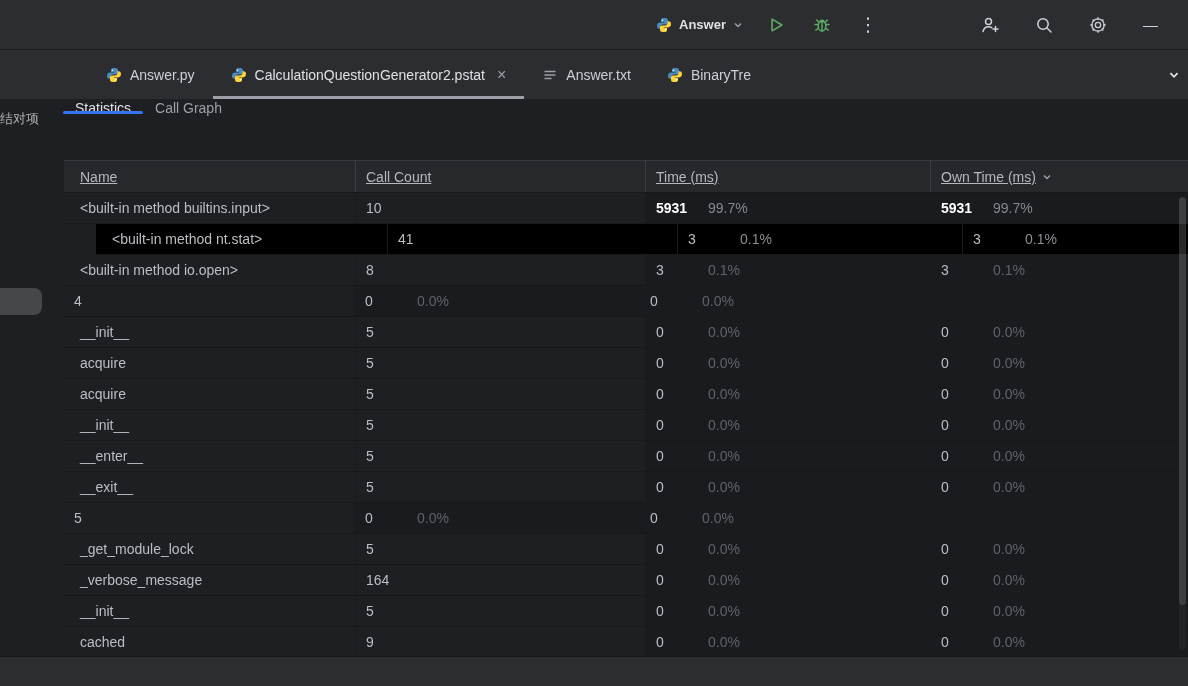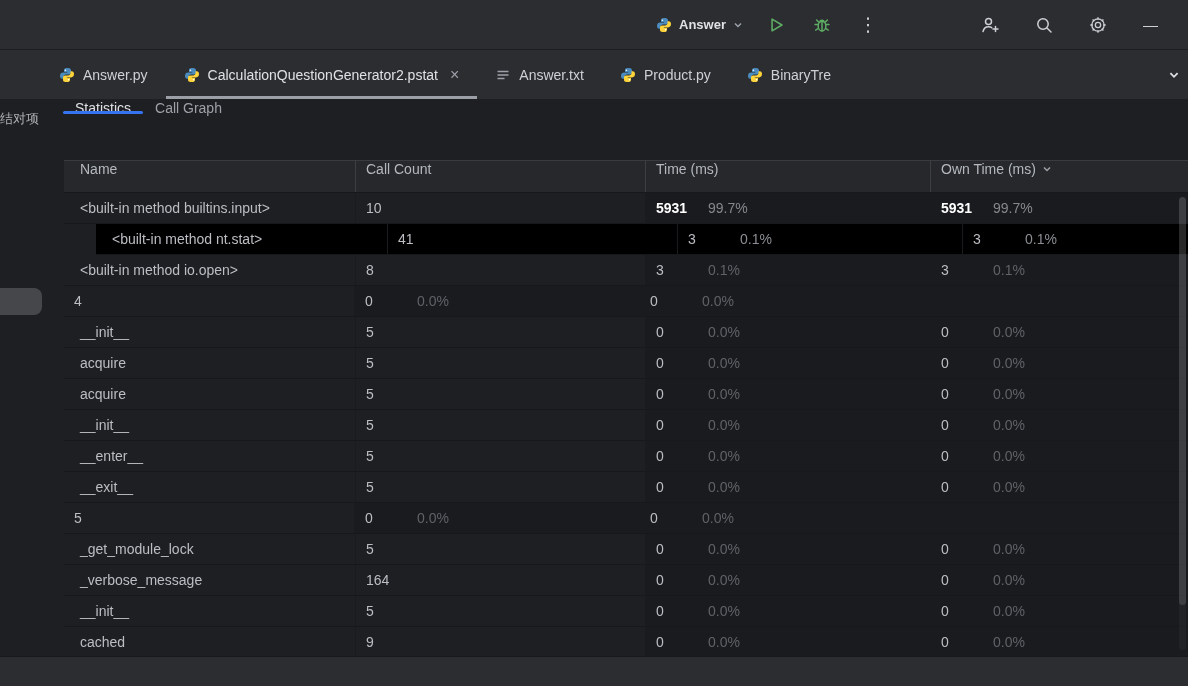--- a/index.html
+++ b/index.html
@@ -22,21 +22,21 @@
   .run-config { display:flex; align-items:center; gap:7px; cursor:default; }
   .run-config .lbl { color:#dfe1e5; font-size:13px; font-weight:600; }
   .tb-icon { display:flex; align-items:center; justify-content:center; width:26px; height:26px; border-radius:4px; }
   .kebab { color:#ced0d6; font-size:19px; line-height:1; }
   .toolbar-icons { display:flex; align-items:center; gap:28px; margin-left:96px; }
   .minimize { margin-left:32px; color:#ced0d6; font-size:15px; }
 
   
   .tabbar {
     flex:0 0 50px; height:50px; background:#2b2d30; border-bottom:1px solid #1e1f22;
-    display:flex; align-items:stretch; padding-left:41px; position:relative; overflow:hidden;
+    display:flex; align-items:stretch; padding-left:88px; position:relative; overflow:hidden;
   }
   .etab {
     display:flex; align-items:center; gap:8px; padding:0 18px;
     font-size:14px; color:#ced0d6; white-space:nowrap; position:relative; cursor:default;
   }
   .etab.active { color:#dfe1e5; }
   .etab.active::after {
     content:''; position:absolute; left:0; right:0; bottom:0; height:3px; background:#9ca0a6;
   }
   .tab-icon { display:flex; align-items:center; }
@@ -68,22 +68,23 @@
     border-radius:2px; background:#3574f0;
   }
 
   
   .tablewrap {
     flex:1; margin:8px 0 0 7px; position:relative; overflow:hidden;
     border-top:1px solid #393b40;
   }
   .thead { display:flex; height:32px; background:#26282b; border-bottom:1px solid #17181a; }
   .th {
-    display:flex; align-items:flex-start; padding:0 10px; font-size:14px; color:#b4b8bf;
+    display:flex; align-items:center; padding:0 10px; font-size:14px; color:#b4b8bf;
     gap:6px;
+    text-decoration:underline;
   }
   .th + .th, .td + .td { border-left:1px solid #1a1b1e; }
   .th + .th { border-left:1px solid #3c3e43; }
   .col-name  { flex:0 0 291px; width:291px; }
   .col-calls { flex:0 0 290px; width:290px; }
   .col-time  { flex:0 0 285px; width:285px; }
   .col-own   { flex:1; min-width:0; }
   .th.col-name { padding-left:16px; }
 
   .tbody { position:relative; }
@@ -209,31 +210,20 @@
       </div>
       <div class="etab">
         <span class="tab-icon">
           <svg width="16" height="16" viewBox="0 0 16 16">
             <path fill="#4B8BBE" d="M7.8 1C6 1 5 1.9 5 3.3V5h3.2v.6H3.9C2.3 5.6 1 6.8 1 8.9c0 1.6.8 2.8 2.2 2.8h1.3V9.9C4.5 8.5 5.7 7.4 7 7.4h3.1c1.1 0 1.9-.8 1.9-1.9V3.3C12 2 11 1 9.4 1z"></path>
             <path fill="#FFD43B" d="M8.2 15c1.8 0 2.8-.9 2.8-2.3V11H7.8v-.6h4.3c1.6 0 2.9-1.2 2.9-3.3 0-1.6-.8-2.8-2.2-2.8h-1.3v1.8c0 1.4-1.2 2.5-2.5 2.5H5.9C4.8 8.6 4 9.4 4 10.5v2.2C4 14 5 15 6.6 15z"></path>
             <circle cx="6.4" cy="3.2" r="0.8" fill="#fff"></circle>
             <circle cx="9.6" cy="12.8" r="0.8" fill="#fff"></circle>
           </svg>
         </span>
-        <span>Product.py</span>
-      </div>
-      <div class="etab">
-        <span class="tab-icon">
-          <svg width="16" height="16" viewBox="0 0 16 16">
-            <path fill="#4B8BBE" d="M7.8 1C6 1 5 1.9 5 3.3V5h3.2v.6H3.9C2.3 5.6 1 6.8 1 8.9c0 1.6.8 2.8 2.2 2.8h1.3V9.9C4.5 8.5 5.7 7.4 7 7.4h3.1c1.1 0 1.9-.8 1.9-1.9V3.3C12 2 11 1 9.4 1z"></path>
-            <path fill="#FFD43B" d="M8.2 15c1.8 0 2.8-.9 2.8-2.3V11H7.8v-.6h4.3c1.6 0 2.9-1.2 2.9-3.3 0-1.6-.8-2.8-2.2-2.8h-1.3v1.8c0 1.4-1.2 2.5-2.5 2.5H5.9C4.8 8.6 4 9.4 4 10.5v2.2C4 14 5 15 6.6 15z"></path>
-            <circle cx="6.4" cy="3.2" r="0.8" fill="#fff"></circle>
-            <circle cx="9.6" cy="12.8" r="0.8" fill="#fff"></circle>
-          </svg>
-        </span>
         <span>BinaryTre</span>
       </div>
       <div class="tabbar-chevron">
       <svg width="12" height="12" viewBox="0 0 10 10" fill="none" stroke="#dfe1e5" stroke-width="1.5">
           <path d="M2 3.5l3 3 3-3"></path>
         </svg>
     </div>
   </div>
 
   <div class="main">

